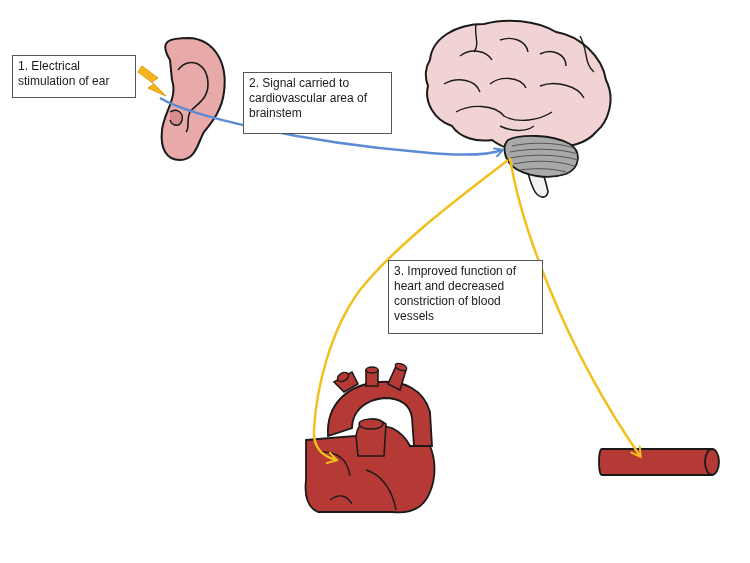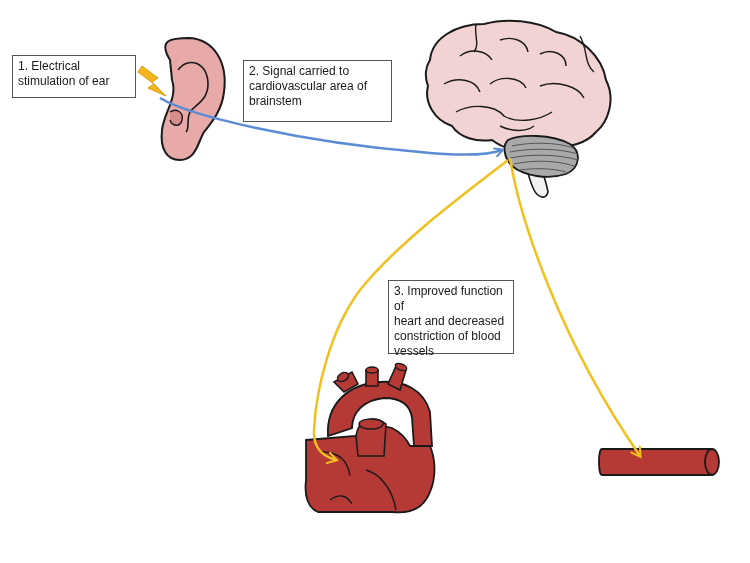--- a/index.html
+++ b/index.html
@@ -11,22 +11,22 @@
     border: 1px solid #555555;
     font-family: "Liberation Sans", sans-serif;
     font-size: 12px;
     line-height: 15px;
     color: #1a1a1a;
     padding: 3px 5px;
     box-sizing: border-box;
     white-space: pre-line;
   }
   #box-1 { left: 6px; top: 55px; width: 124px; height: 43px; margin-left: 6px; }
-  #box-2 { left: 243px; top: 60px; width: 149px; height: 62px; }
-  #box-3 { left: 388px; top: 280px; width: 126px; height: 74px; }
+  #box-2 { left: 243px; top: 72px; width: 149px; height: 62px; }
+  #box-3 { left: 388px; top: 260px; width: 155px; height: 74px; }
 </style>
 </head>
 <body>
 
 <svg id="diagram" width="750" height="563" viewBox="0 0 750 563" xmlns="http://www.w3.org/2000/svg">
   <defs>
     <marker id="arrow-blue" markerWidth="10" markerHeight="10" refX="8" refY="5" orient="auto" markerUnits="userSpaceOnUse">
       <path d="M0,0 L9,5 L0,10" fill="none" stroke="#5b8bd4" stroke-width="2"></path>
     </marker>
     <marker id="arrow-yellow" markerWidth="12" markerHeight="12" refX="9" refY="6" orient="auto" markerUnits="userSpaceOnUse">

